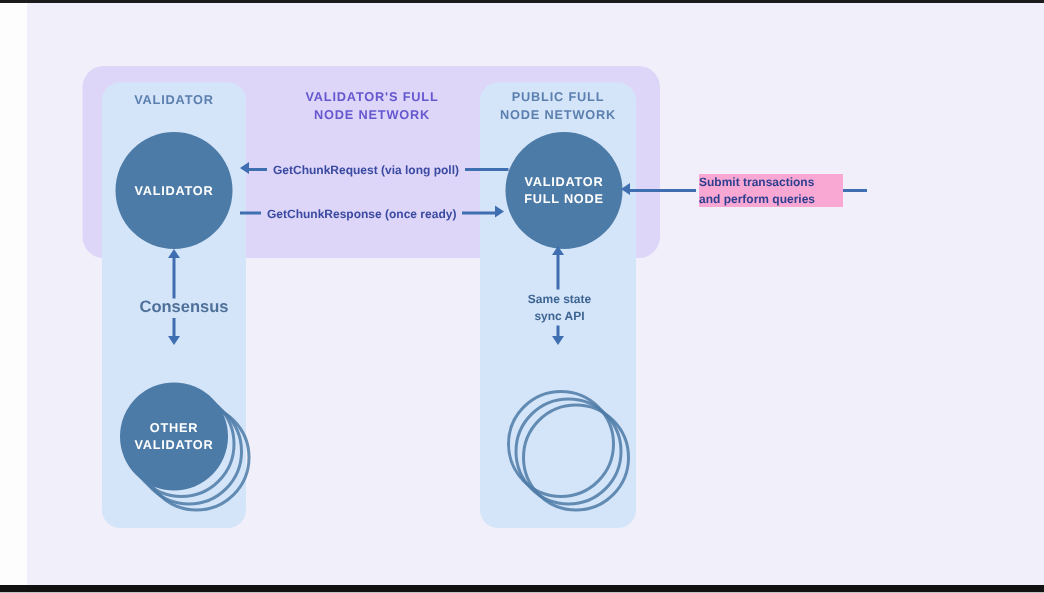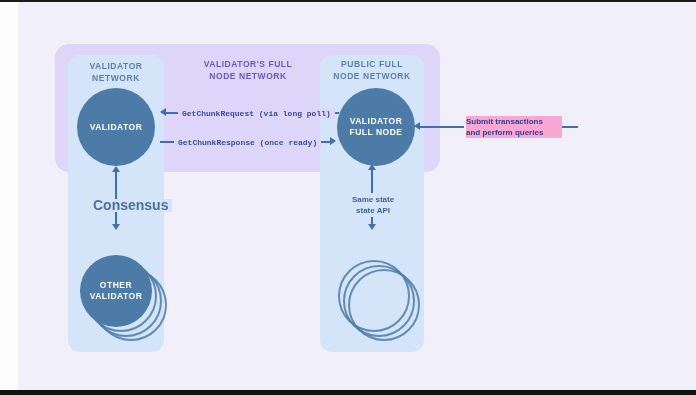--- a/index.html
+++ b/index.html
@@ -156,38 +156,37 @@
     font-size: 8px;
     font-weight: bold;
     line-height: 11px;
     z-index: 7;
     white-space: nowrap;
   }
   .lbl-chunk {
     color: #3a4aa0;
     background: #ddd6f9;
     padding: 0 4px;
-    font-family: Liberation Mono, monospace;
   }
   .lbl-req { left: 178px; top: 108px; }
   .lbl-res { left: 174px; top: 137px; }
   .lbl-submit {
     left: 466px; top: 116px;
     color: #2e3f8f;
     text-align: left;
     white-space: normal;
     width: 96px;
     background: #f9a8d4;
   }
   .lbl-consensus {
     left: 89px; top: 199px;
     color: #4e7099;
     background: #d5e5f9;
     padding: 1px 4px;
-    font-size: 14px;
+    font-size: 11px;
   }
   .lbl-sync {
     left: 344px; top: 193px;
     color: #3d6593;
     background: #d5e5f9;
     padding: 1px 4px;
     width: 58px;
     text-align: center;
     white-space: normal;
     line-height: 11px;
@@ -203,21 +202,20 @@
   <div class="edge-top"></div>
   <div class="edge-bottom"></div>
 
   <div class="purple-panel"></div>
 
   <div class="blue-box blue-validator"></div>
   <div class="blue-box blue-public"></div>
 
   <div class="hdr hdr-blue hdr-validator">
     <div>VALIDATOR</div>
-    <div>NETWORK</div>
   </div>
   <div class="hdr hdr-purple hdr-mid">
     <div>VALIDATOR'S FULL</div>
     <div>NODE NETWORK</div>
   </div>
   <div class="hdr hdr-blue hdr-public">
     <div>PUBLIC FULL</div>
     <div>NODE NETWORK</div>
   </div>
 
@@ -243,21 +241,21 @@
   <div class="vline" style="left:115px; top:170px; height:58px;"></div>
   <div class="arrow arrow-up" style="left:112px; top:166px;"></div>
   <div class="arrow arrow-down" style="left:112px; top:224px;"></div>
   <div class="edge-label lbl-consensus">Consensus</div>
 
   <div class="vline" style="left:371px; top:168px; height:60px;"></div>
   <div class="arrow arrow-up" style="left:368px; top:164px;"></div>
   <div class="arrow arrow-down" style="left:368px; top:224px;"></div>
   <div class="edge-label lbl-sync">
     <div>Same state</div>
-    <div>state API</div>
+    <div>sync API</div>
   </div>
 
   <div class="stack stack-other">
     <div class="ring ring1"></div>
     <div class="ring ring2"></div>
     <div class="ring ring3"></div>
   </div>
   <div class="stack stack-pfn">
     <div class="ring ring1"></div>
     <div class="ring ring2"></div>

